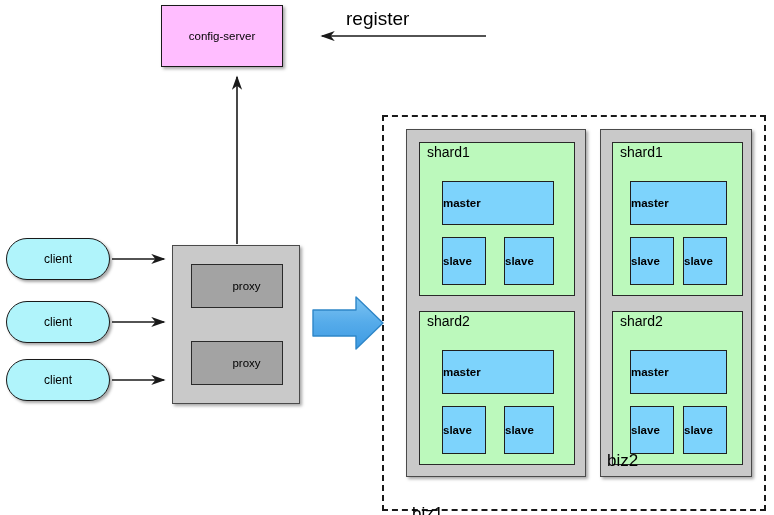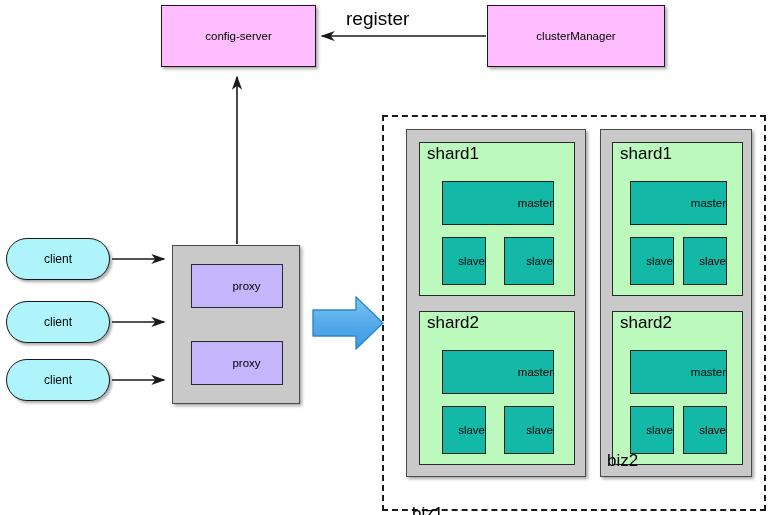--- a/index.html
+++ b/index.html
@@ -39,52 +39,53 @@
     border-radius: 22px;
     font-size: 12px;
   }
   .gray-box {
     background: #c9c9c9;
     border: 1.5px solid #4a4a4a;
     box-sizing: border-box;
     box-shadow: 2px 2px 3px rgba(0,0,0,0.35);
   }
   .lightgreen {
-    background: #c4b5fd;
+    background: #a3a3a3;
     border: 1.5px solid #2a2a2a;
     box-sizing: border-box;
     display: flex;
     align-items: center;
     justify-content: center;
     font-size: 11.5px;
     color: #000;
     padding-left: 19px;
   }
   .shard-box {
     background: #bcf9bc;
     border: 1.5px solid #2a2a2a;
     box-sizing: border-box;
   }
   .shard-title {
     position: absolute;
     left: 7px;
     top: 2px;
-    font-size: 17px;
+    font-size: 14px;
     color: #000;
     line-height: 1.05;
   }
   .midgreen {
-    background: #14b8a6;
+    background: #7dd3fc;
     border: 1.5px solid #1f1f1f;
     box-sizing: border-box;
     display: flex;
     align-items: center;
-    justify-content: flex-end;
+    justify-content: flex-start;
     font-size: 11.5px;
     color: #000;
+    font-weight: bold;
   }
   .dashed-region {
     border: 2px dashed #1a1a1a;
     box-sizing: border-box;
     background: transparent;
   }
   .biz-label {
     font-size: 17px;
     color: #000;
   }
@@ -100,27 +101,24 @@
     width: 774px;
     height: 515px;
     pointer-events: none;
   }
 </style>
 </head>
 <body>
 
 <div id="canvas">
 
-  <div class="abs node pink" style="left:161px; top:5px; width:155px; height:62px;">
+  <div class="abs node pink" style="left:161px; top:5px; width:122px; height:62px;">
     <span>config-server</span>
   </div>
 
-  <div class="abs node pink" style="left:487px; top:5px; width:178px; height:62px;">
-    <span>clusterManager</span>
-  </div>
 
   <div class="abs edge-label" style="left:346px; top:8px;">register</div>
 
 
   <div class="abs node client" style="left:6px; top:238px; width:104px; height:42px;">
     <span>client</span>
   </div>
   <div class="abs node client" style="left:6px; top:301px; width:104px; height:42px;">
     <span>client</span>
   </div>

